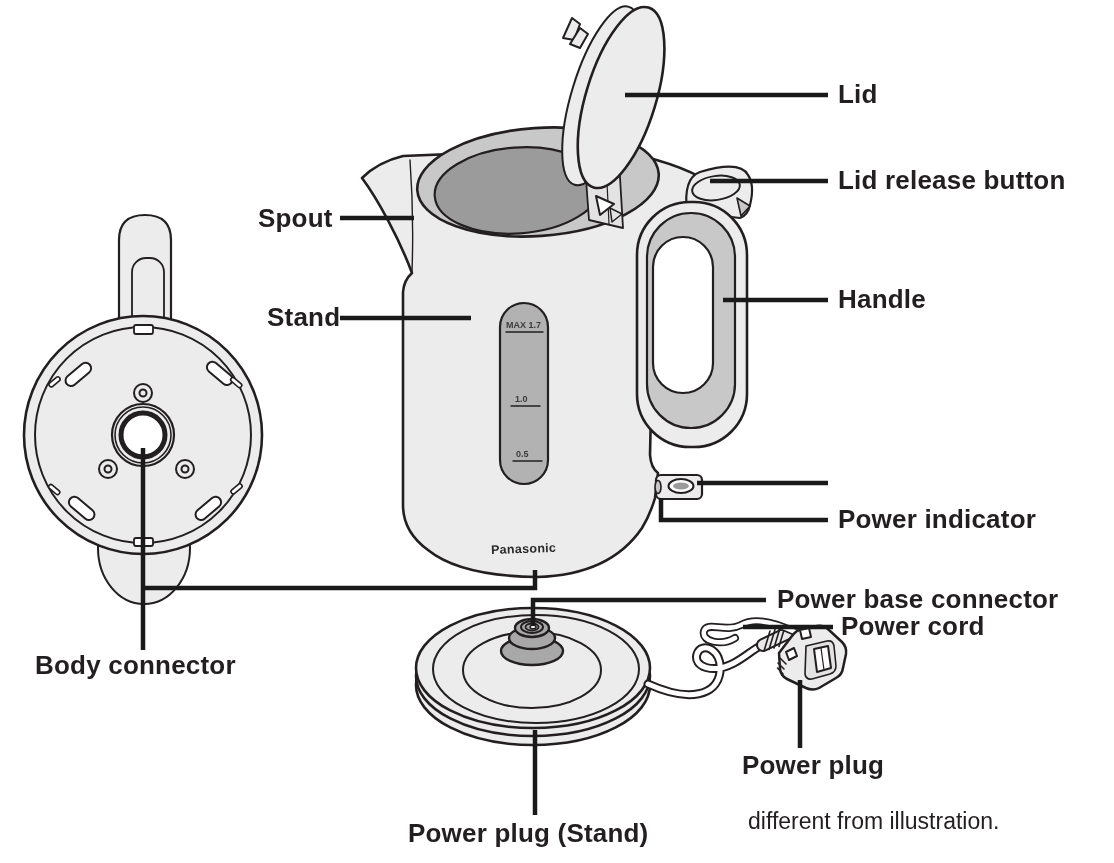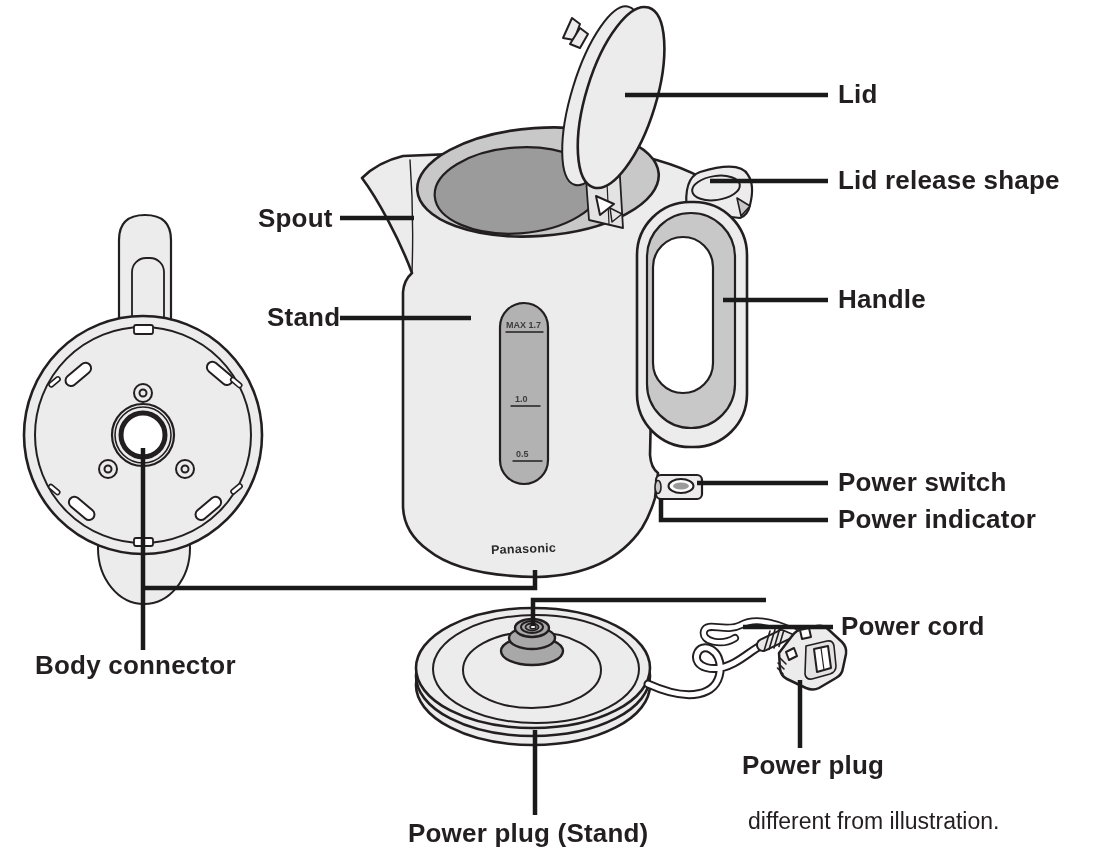--- a/index.html
+++ b/index.html
@@ -189,24 +189,24 @@
       <path class="leader" d="M143,448 L143,650"></path>
       <path class="leader" d="M143,588 L535,588 L535,570"></path>
       <path class="leader" d="M533,626 L533,600 L766,600"></path>
       <path class="leader" d="M743,627 L833,627"></path>
       <path class="leader" d="M800,680 L800,748"></path>
       <path class="leader" d="M535,730 L535,815"></path>
     </g>
   </svg>
 
   <div class="lbl" style="left:838px;top:81px">Lid</div>
-  <div class="lbl" style="left:838px;top:167px">Lid release shape</div>
+  <div class="lbl" style="left:838px;top:167px">Lid release button</div>
   <div class="lbl" style="left:838px;top:286px">Handle</div>
   <div class="lbl" style="left:258px;top:205px">Spout</div>
   <div class="lbl" style="left:267px;top:304px">Stand</div>
-  <div class="lbl" style="left:838px;top:469px">Power switch</div>
   <div class="lbl" style="left:35px;top:652px">Body connector</div>
   <div class="lbl" style="left:838px;top:506px">Power indicator</div>
+  <div class="lbl" style="left:777px;top:586px">Power base connector</div>
   <div class="lbl" style="left:841px;top:613px">Power cord</div>
   <div class="lbl" style="left:742px;top:752px">Power plug</div>
   <div class="note" style="left:748px;top:809px">different from illustration.</div>
   <div class="lbl" style="left:408px;top:820px">Power plug (Stand)</div>
 </div>
 
 </body></html>

